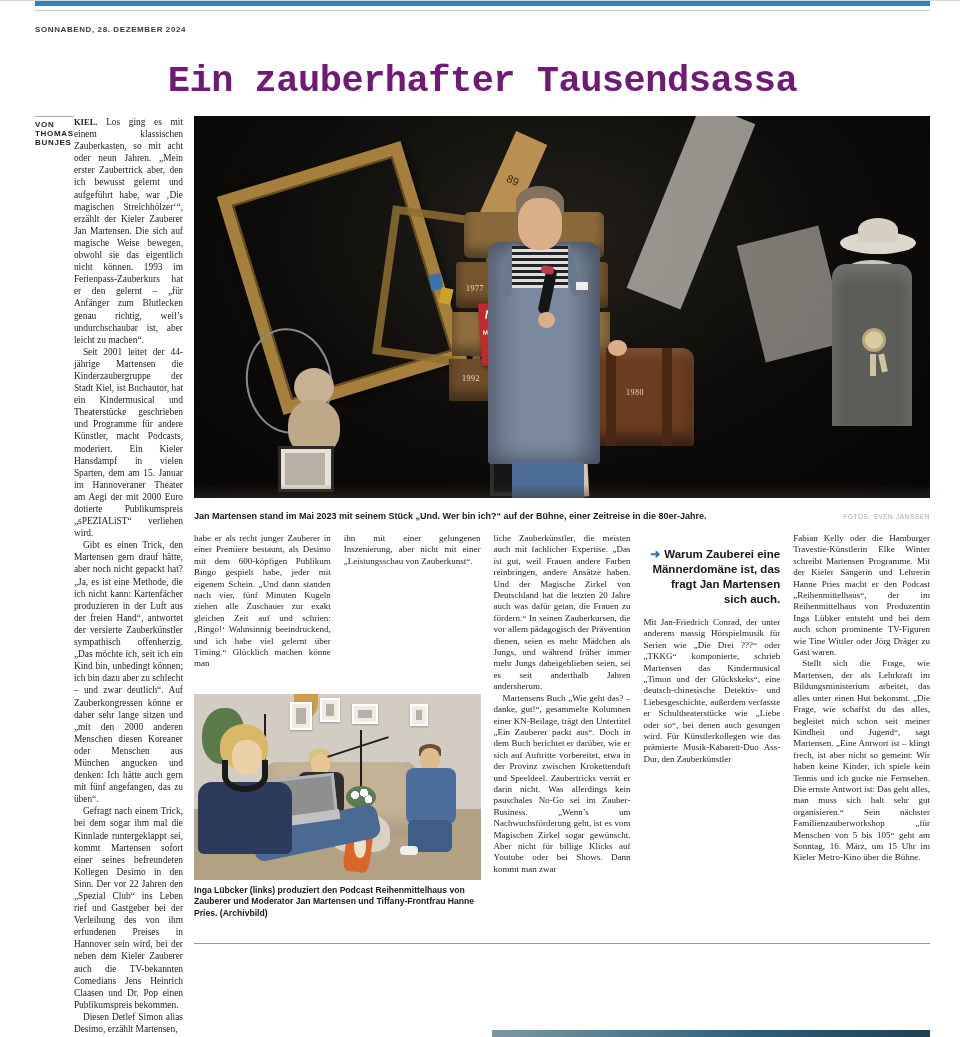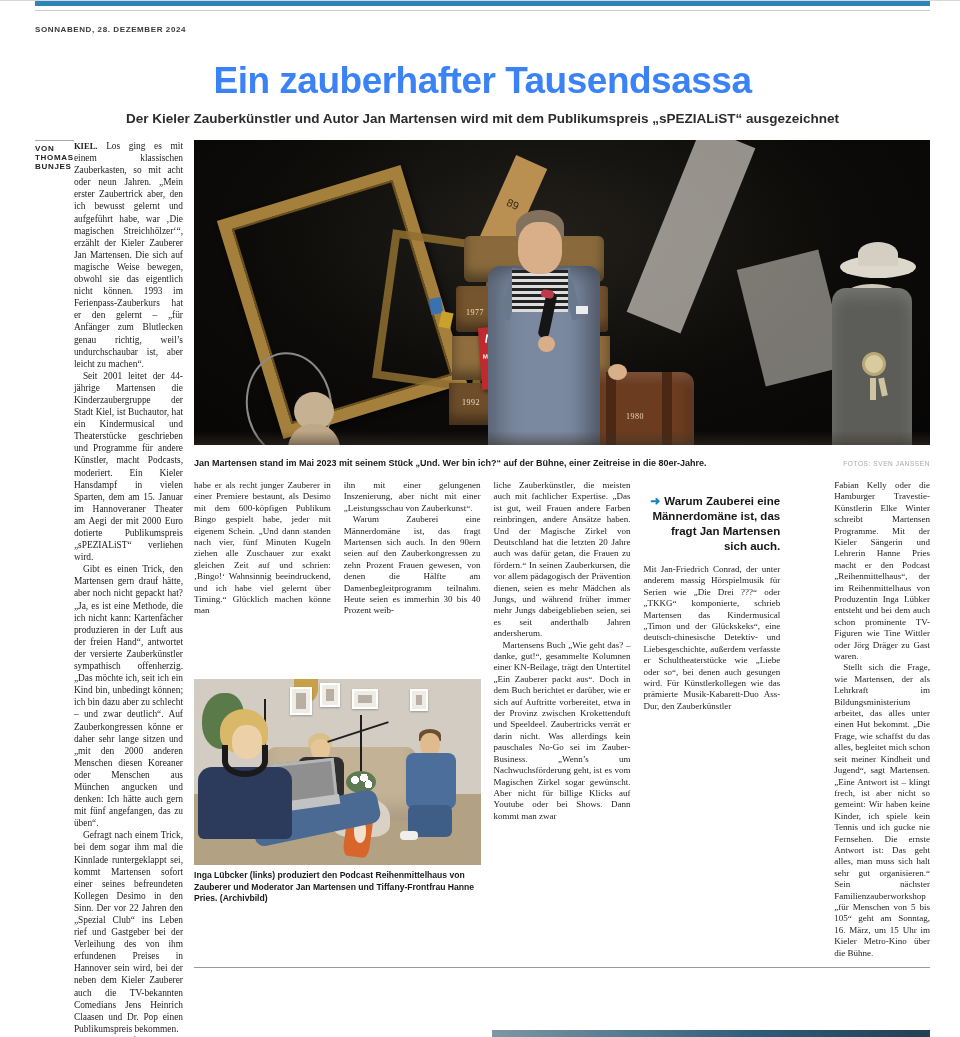--- a/index.html
+++ b/index.html
@@ -27,22 +27,22 @@
   .rule-blue { height:5px; background:#2b85b8; }
   .rule-thin { height:1px; background:#c9c9c9; margin-top:4px; }
   .dateline {
     margin-top:14px; font-family:"Liberation Sans", sans-serif;
     font-size:8px; letter-spacing:.6px; color:#3a3a3a; font-weight:bold;
   }
 
   
   .headline-wrap { text-align:center; margin-top:26px; }
   .headline {
-    font-family:Liberation Sans, sans-serif; font-weight:bold;
-    font-size:37px; letter-spacing:-.5px; color:#3b82f6;
+    font-family:Liberation Mono, monospace; font-weight:bold;
+    font-size:37px; letter-spacing:-.5px; color:#701a75;
   }
   .subheadline {
     margin-top:9px; font-family:"Liberation Sans", sans-serif;
     font-size:13.5px; font-weight:600; color:#2c2c2c;
   }
 
   
   .body-grid { display:flex; gap:11px; margin-top:14px; height:828px; }
   .col1 { width:148px; flex:none; display:flex; flex-direction:row; }
   .byline {
@@ -135,21 +135,21 @@
 
   
   .cols-grid { display:grid; grid-template-columns:repeat(5,1fr); column-gap:13px; margin-top:12px; flex:1; }
   .coltext { font-size:9px; line-height:11.4px; text-align:justify; hyphens:auto; }
   .coltext p.ind { text-indent:9px; }
   .tc2 { grid-column:1; grid-row:1; }
   .tc3 { grid-column:2; grid-row:1; }
   .photo2-block { grid-column:1 / span 2; grid-row:2; padding-top:8px; }
   .tc4 { grid-column:3; grid-row:1 / span 2; }
   .tc5 { grid-column:4; grid-row:1 / span 2; }
-  .tc6 { grid-column:5; grid-row:1 / span 2;margin-left:41px; }
+  .tc6 { grid-column:5; grid-row:1 / span 2; }
 
   
   .pull-quote {
     margin:14px 0 10px 4px;
     font-family:"Liberation Sans", sans-serif; font-size:11.5px; font-weight:bold;
     line-height:15px; color:#161616; text-align:right;
   }
   .pq-arrow { color:#1e7fc0; margin-right:4px; font-size:12px; }
 
   
@@ -201,21 +201,20 @@
 
 <div class="page">
   <div class="inner">
 
     <div class="rule-blue"></div>
     <div class="rule-thin"></div>
     <div class="dateline">SONNABEND, 28. DEZEMBER 2024</div>
 
     <div class="headline-wrap">
       <div class="headline">Ein zauberhafter Tausendsassa</div>
-      <div class="subheadline">Der Kieler Zauberkünstler und Autor Jan Martensen wird mit dem Publikumspreis „sPEZIALiST“ ausgezeichnet</div>
     </div>
 
     <div class="body-grid">
 
       <div class="col1">
         <div class="byline">VON THOMAS BUNJES</div>
         <div class="bodytext">
           <p><span class="lead-in">KIEL.</span><span> Los ging es mit einem klassischen Zauberkasten, so mit acht oder neun Jahren. „Mein erster Zaubertrick aber, den ich bewusst gelernt und aufgeführt habe, war ‚Die magischen Streichhölzer‘“, erzählt der Kieler Zauberer Jan Martensen. Die sich auf magische Weise bewegen, obwohl sie das eigentlich nicht können. 1993 im Ferienpass-Zauberkurs hat er den gelernt – „für Anfänger zum Blutlecken genau richtig, weil’s undurchschaubar ist, aber leicht zu machen“.</span></p>
           <p class="ind">Seit 2001 leitet der 44-jährige Martensen die Kinderzaubergruppe der Stadt Kiel, ist Buchautor, hat ein Kindermusical und Theaterstücke geschrieben und Programme für andere Künstler, macht Podcasts, moderiert. Ein Kieler Hansdampf in vielen Sparten, dem am 15. Januar im Hannoveraner Theater am Aegi der mit 2000 Euro dotierte Publikumspreis „sPEZIALiST“ verliehen wird.</p>
           <p class="ind">Gibt es einen Trick, den Martensen gern drauf hätte, aber noch nicht gepackt hat? „Ja, es ist eine Methode, die ich nicht kann: Kartenfächer produzieren in der Luft aus der freien Hand“, antwortet der versierte Zauberkünstler sympathisch offenherzig. „Das möchte ich, seit ich ein Kind bin, unbedingt können; ich bin dazu aber zu schlecht – und zwar deutlich“. Auf Zauberkongressen könne er daher sehr lange sitzen und „mit den 2000 anderen Menschen diesen Koreaner oder Menschen aus München angucken und denken: Ich hätte auch gern mit fünf angefangen, das zu üben“.</p>
@@ -293,21 +292,20 @@
         </div>
 
         <div class="cols-grid">
 
           <div class="coltext tc2">
             <p>habe er als recht junger Zauberer in einer Premiere bestaunt, als Desimo mit dem 600-köpfigen Publikum Bingo gespielt habe, jeder mit eigenem Schein. „Und dann standen nach vier, fünf Minuten Kugeln ziehen alle Zuschauer zur exakt gleichen Zeit auf und schrien: ‚Bingo!‘ Wahnsinnig beeindruckend, und ich habe viel gelernt über Timing.“ Glücklich machen könne man</p>
           </div>
 
           <div class="coltext tc3">
             <p>ihn mit einer gelungenen Inszenierung, aber nicht mit einer „Leistungsschau von Zauberkunst“.</p>
-            <p class="ind">Warum Zauberei eine Männerdomäne ist, das fragt Martensen sich auch. In den 90ern seien auf den Zauberkongressen zu zehn Prozent Frauen gewesen, von denen die Hälfte am Damenbegleitprogramm teilnahm. Heute seien es immerhin 30 bis 40 Prozent weib-</p>
           </div>
 
           <div class="photo2-block">
             <div class="photo2">
               <div class="plant"></div>
               <div class="lamp"></div>
               <div class="wframe wf1">
                   <div class="wf-inner"></div>
                 </div>
               <div class="wframe wf2">

